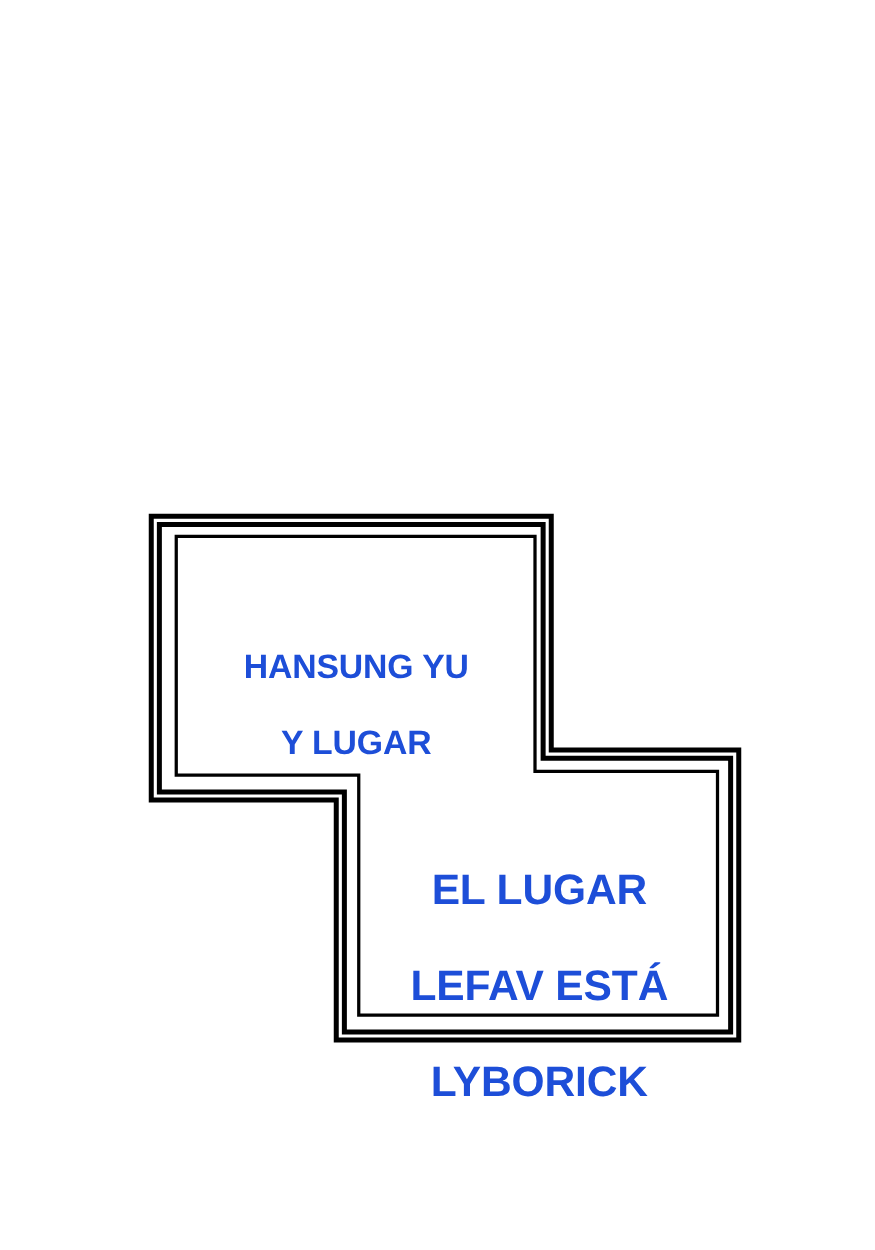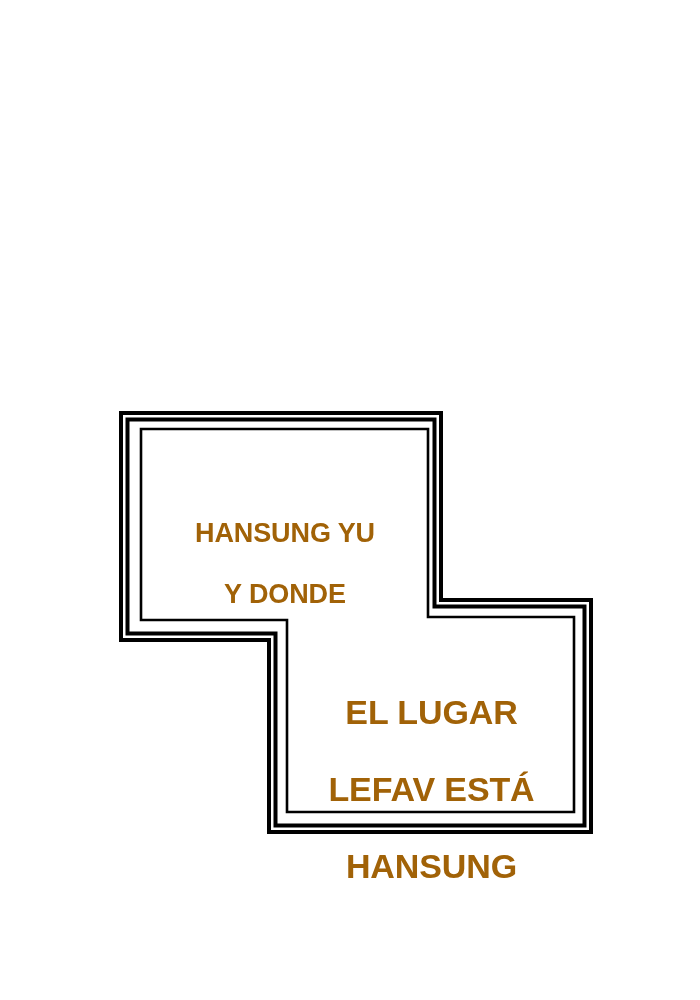--- a/index.html
+++ b/index.html
@@ -34,21 +34,21 @@
     width: 700px;
     height: 1000px;
     display: block;
   }
 
   
   .caption-text {
     position: absolute;
     margin: 0;
     padding: 0;
-    color: #a16207;
+    color: #1d4ed8;
     font-weight: 700;
     text-align: center;
     line-height: 1.13;
     letter-spacing: -0.1px;
     white-space: pre-line;
     font-stretch: condensed;
     text-rendering: optimizeLegibility;
   }
 
   #caption-upper {
@@ -80,22 +80,22 @@
 
     <path id="frame-outer" fill="none" stroke="#000000" stroke-width="4" stroke-linejoin="miter" stroke-miterlimit="10" d="M121,413 L441,413 L441,600 L591,600 L591,832 L269,832 L269,640 L121,640 Z"></path>
 
     <path id="frame-middle" fill="none" stroke="#000000" stroke-width="4" stroke-linejoin="miter" stroke-miterlimit="10" d="M127.5,419.5 L434.5,419.5 L434.5,606.5 L584.5,606.5 L584.5,825.5 L275.5,825.5 L275.5,633.5 L127.5,633.5 Z"></path>
 
     <path id="frame-inner" fill="none" stroke="#000000" stroke-width="2.6" stroke-linejoin="miter" stroke-miterlimit="10" d="M141,429 L428,429 L428,617 L574,617 L574,812 L287,812 L287,620 L141,620 Z"></path>
   </svg>
 
   <div class="caption-text" id="caption-upper">
     <span class="cap-line">HANSUNG YU</span>
-    <span class="cap-line">Y DONDE</span>
+    <span class="cap-line">Y LUGAR</span>
   </div>
 
   <div class="caption-text" id="caption-lower">
     <span class="cap-line">EL LUGAR</span>
     <span class="cap-line">LEFAV ESTÁ</span>
-    <span class="cap-line">HANSUNG</span>
+    <span class="cap-line">LYBORICK</span>
   </div>
 
 </div>
 
 </body></html>

